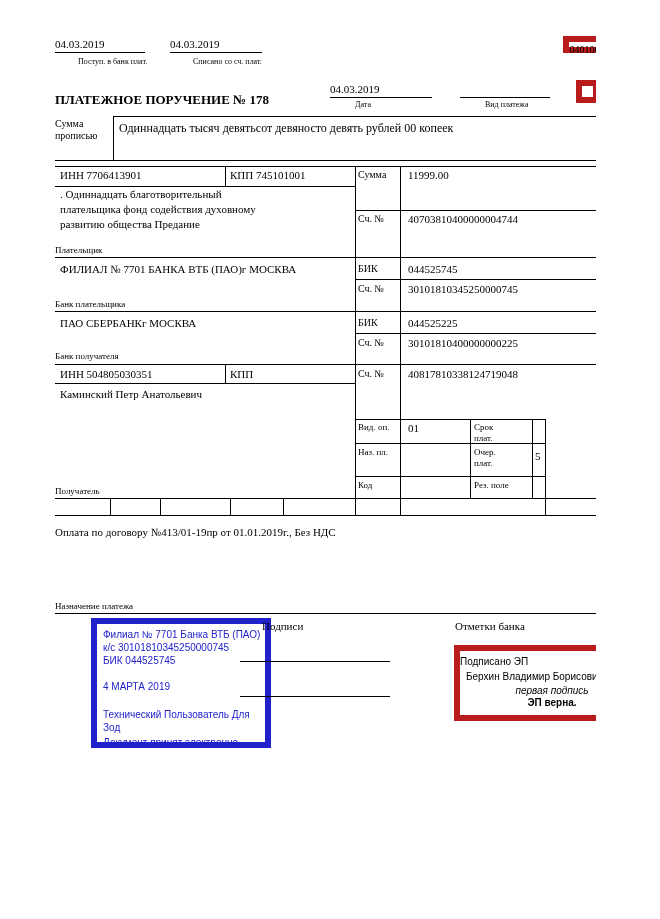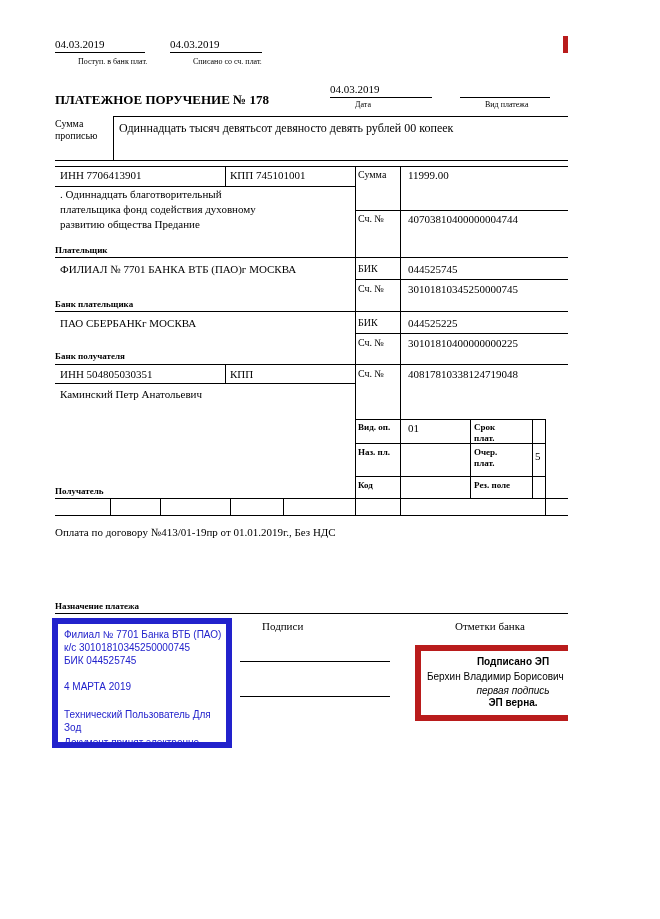--- a/index.html
+++ b/index.html
@@ -1,30 +1,30 @@
 <!DOCTYPE html>
 <html><head>
 <meta charset="utf-8">
 <style>
   html,body { margin:0; padding:0; background:#fff; }
   .page { position:relative; width:568px; height:919px; background:#ffffff;
-          font-family:"Liberation Serif","DejaVu Serif",serif; color:#000; overflow:hidden; }
+          font-family:"Liberation Serif","DejaVu Serif",serif; color:#000; overflow:hidden;padding-left:28px; }
   .txt { position:absolute; white-space:nowrap; line-height:1.18; }
   .wrap { white-space:normal; }
   .hl  { position:absolute; height:1px; background:#000; }
   .vl  { position:absolute; width:1px;  background:#000; }
   .box { position:absolute; border:6px solid #b91c1c; box-sizing:border-box; }
   .b   { font-weight:bold; }
   .t13 { font-size:13px;margin-top:8px; } .t12 { font-size:12px; } .t11 { font-size:11px; }
-  .t10 { font-size:10px; } .t9  { font-size:9px;font-weight:bold; }  .t8  { font-size:8px;margin-left:23px; }
+  .t10 { font-size:10px; } .t9  { font-size:9px; }  .t8  { font-size:8px;margin-left:23px; }
   .ul  { border-bottom:1px solid #000; padding-bottom:1px; }
-  .sans{ font-family:"Liberation Sans","DejaVu Sans",sans-serif; }
+  .sans{ font-family:"Liberation Sans","DejaVu Sans",sans-serif;margin-left:39px; }
   .stampbox { color:#2222cc; border-color:#2222cc; padding:4px 6px; }
   .sl  { font-size:10px; line-height:13px; white-space:nowrap; }
-  .m1  { text-align:center; font-weight:bold; font-size:10px; margin-top:5px; }
+  .m1  { font-weight:normal; font-size:10px; margin-top:5px; }
   .m2  { font-size:10px; margin:4px 0 0 6px; }
   .m3  { text-align:center; font-style:italic; font-size:10px; margin-top:3px; }
   .m4  { text-align:center; font-weight:bold; font-size:10px; margin-top:1px; }
   .cc  { text-align:center; }
 </style>
 </head>
 <body>
 
 <div class="page">
 

